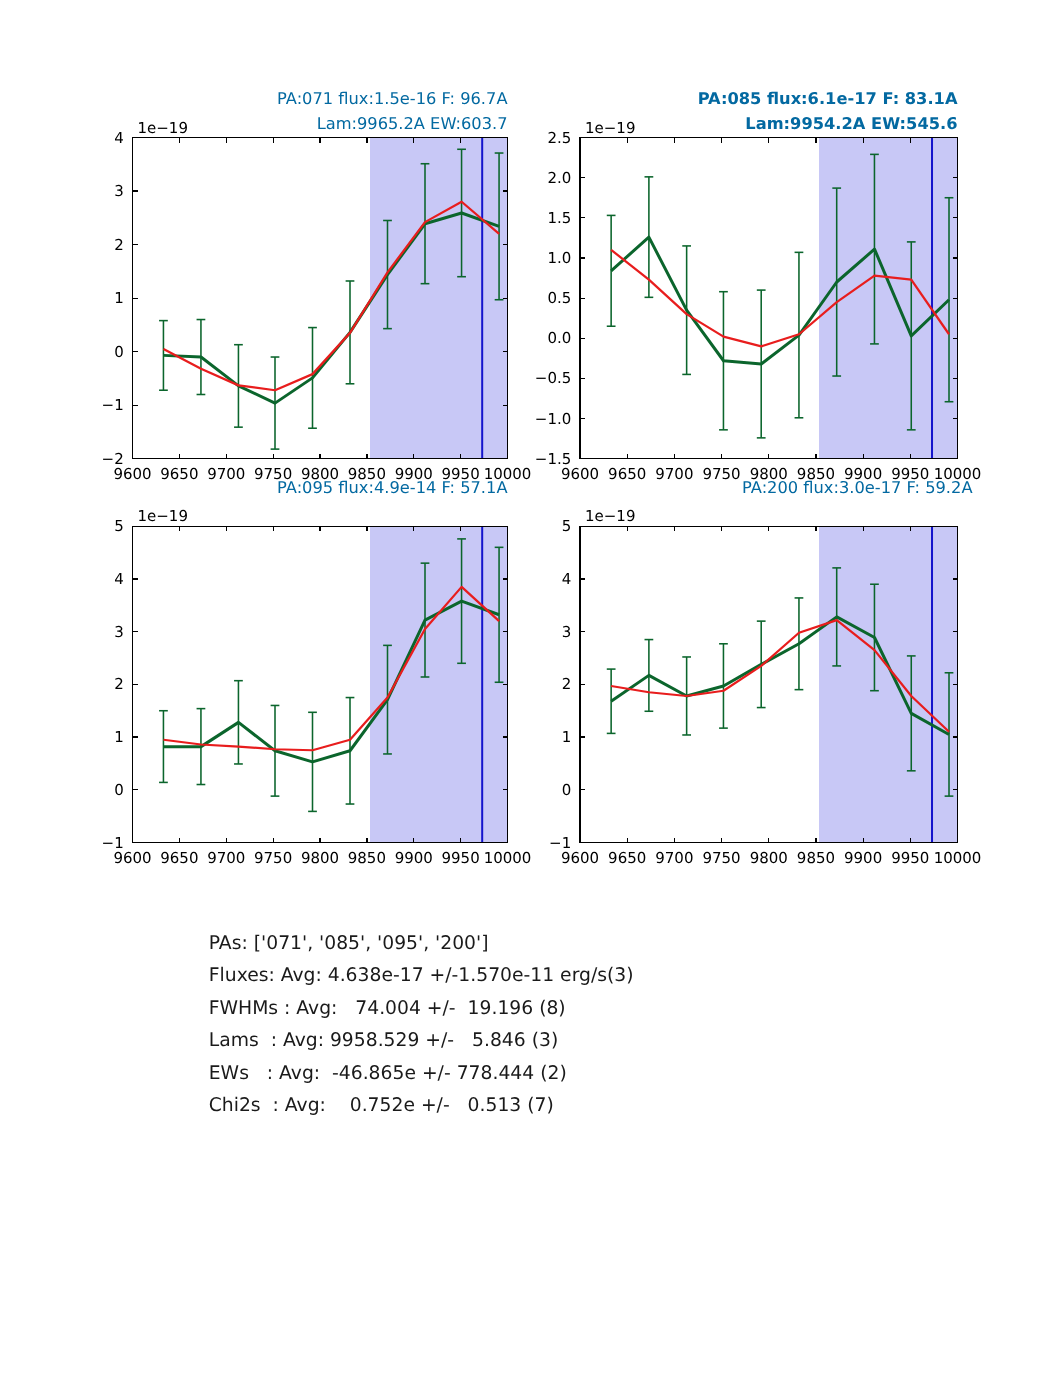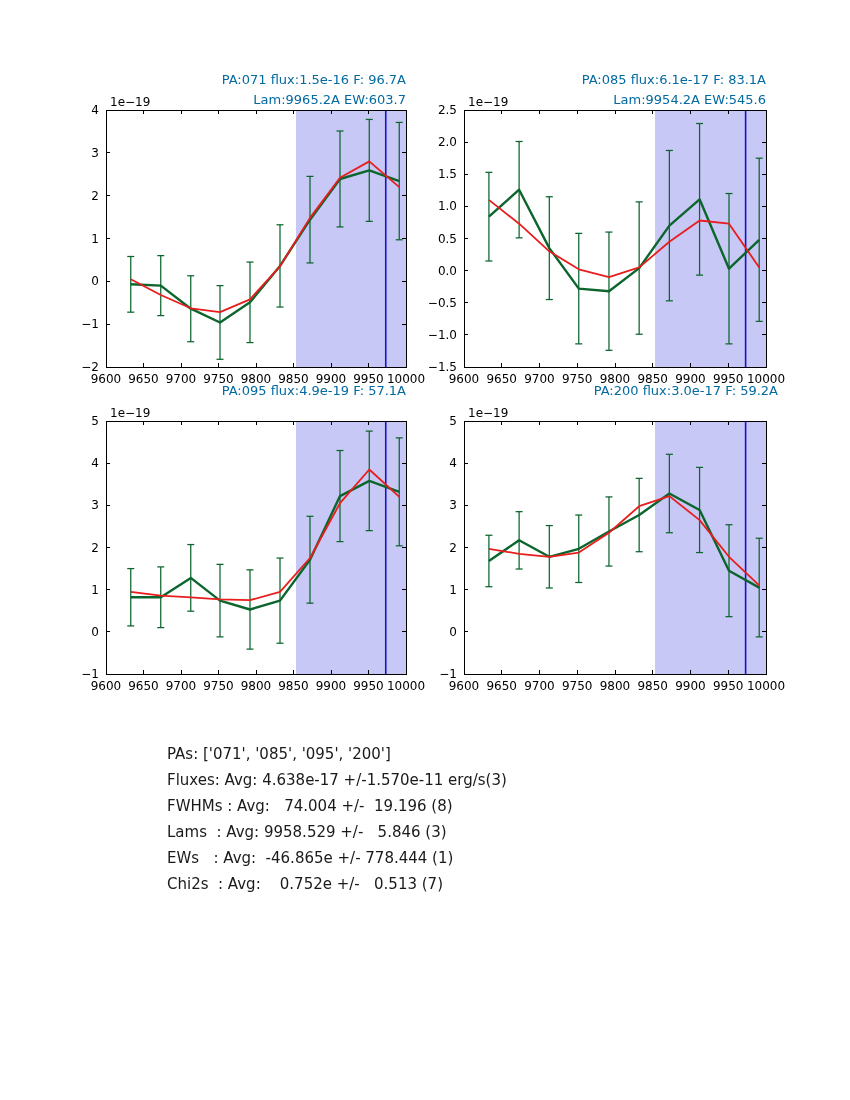--- a/index.html
+++ b/index.html
@@ -4,21 +4,21 @@
 <style>
   html,body{margin:0;padding:0;background:#ffffff;}
   .canvas{position:relative;width:850px;height:1100px;background:#ffffff;overflow:hidden;
           font-family:"DejaVu Sans","Liberation Sans",sans-serif;color:#000;}
   .plot-title{position:absolute;text-align:right;font-size:13px;line-height:20px;color:#0369a1;}
   .plot-svg{position:absolute;overflow:visible;}
   .plot-svg text{font-family:"DejaVu Sans","Liberation Sans",sans-serif;fill:#000;}
   .stats-block{position:absolute;left:167px;top:741px;font-size:15px;color:#1a1a1a;}
   .stats-line{white-space:pre;line-height:26px;height:26px;}
   .subplot0 .plot-title{left:106px;top:70px;width:300px;}
-  .subplot1 .plot-title{left:464px;top:70px;width:302px;}
+  .subplot1 .plot-title{left:464px;top:70px;width:302px;font-weight:bold;}
   .subplot2 .plot-title{left:106px;top:381px;width:300px;}
   .subplot3 .plot-title{left:476px;top:381px;width:302px;}
 </style>
 </head>
 <body>
 
 <div class="canvas">
 
   <div class="subplot subplot0">
     <div class="plot-title">
@@ -219,21 +219,21 @@
           <text x="59" y="52.125" text-anchor="end">2.0</text>
           <text x="59" y="20" text-anchor="end">2.5</text>
         </g>
         <rect x="66" y="16" width="302" height="257" fill="none" stroke="#000000" stroke-width="1" shape-rendering="crispEdges"></rect>
         <text x="70" y="12" font-size="12">1e−19</text>
       </svg>
   </div>
 
   <div class="subplot subplot2">
     <div class="plot-title">
-      <div>PA:095 flux:4.9e-19 F: 57.1A</div>
+      <div>PA:095 flux:4.9e-14 F: 57.1A</div>
     </div>
     <svg class="plot-svg" width="396" height="297" style="left: 40px; top: 405px;">
         <rect x="255.74999999999997" y="16" width="110.25000000000003" height="253" fill="#c8c8f6" shape-rendering="crispEdges"></rect>
         <line x1="345.75" x2="345.75" y1="16" y2="269" stroke="#1414cc" stroke-width="1.6"></line>
         <g stroke="#0b652c" stroke-width="1.25">
           <line x1="90.75" x2="90.75" y1="220.93" y2="163.58333333333331"></line>
           <line x1="87.25" x2="94.25" y1="220.93" y2="220.93"></line>
           <line x1="87.25" x2="94.25" y1="163.58333333333331" y2="163.58333333333331"></line>
           <line x1="120.75" x2="120.75" y1="222.61666666666667" y2="161.89666666666665"></line>
           <line x1="117.25" x2="124.25" y1="222.61666666666667" y2="222.61666666666667"></line>
@@ -418,17 +418,17 @@
         <rect x="66" y="16" width="302" height="253" fill="none" stroke="#000000" stroke-width="1" shape-rendering="crispEdges"></rect>
         <text x="70" y="12" font-size="12">1e−19</text>
       </svg>
   </div>
 
   <div class="stats-block">
     <div class="stats-line">PAs: ['071', '085', '095', '200']</div>
     <div class="stats-line">Fluxes: Avg: 4.638e-17 +/-1.570e-11 erg/s(3)</div>
     <div class="stats-line">FWHMs : Avg:   74.004 +/-  19.196 (8)</div>
     <div class="stats-line">Lams  : Avg: 9958.529 +/-   5.846 (3)</div>
-    <div class="stats-line">EWs   : Avg:  -46.865e +/- 778.444 (1)</div>
+    <div class="stats-line">EWs   : Avg:  -46.865e +/- 778.444 (2)</div>
     <div class="stats-line">Chi2s  : Avg:    0.752e +/-   0.513 (7)</div>
   </div>
 
 </div>
 
 </body></html>

